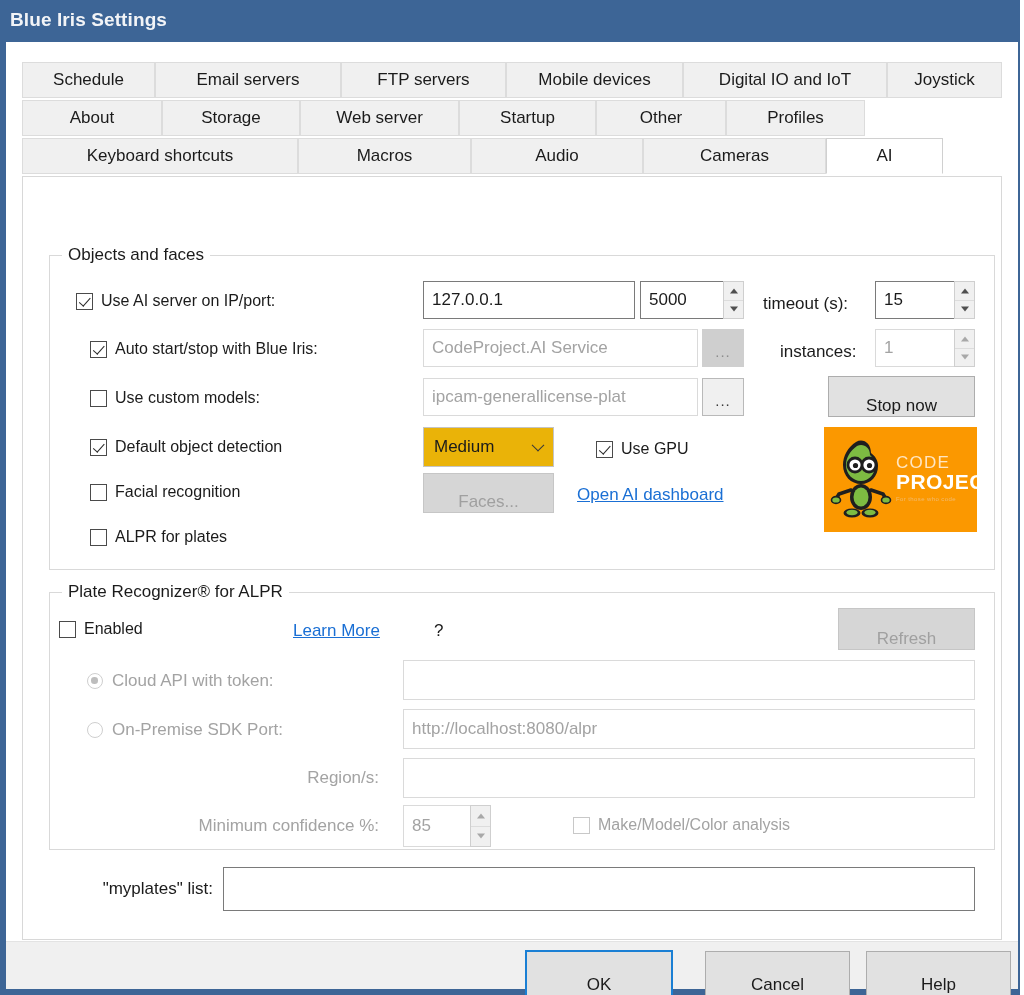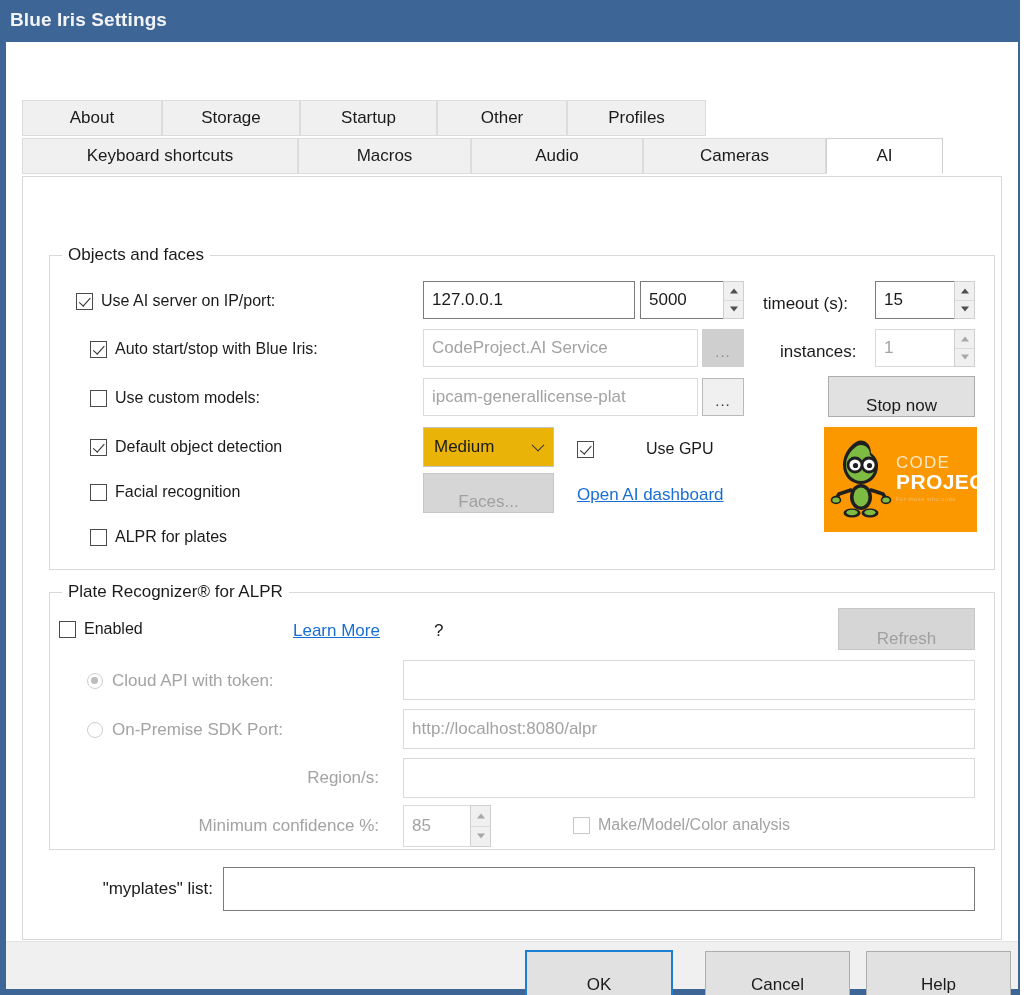--- a/index.html
+++ b/index.html
@@ -413,27 +413,50 @@
 
   <div class="titlebar">
     <div class="titlebar-text">Blue Iris Settings</div>
   </div>
 
   <div class="window-body">
     <div class="client">
 
       <div class="tabstrip">
 
+        <div class="tabrow r1">
+          <div class="tab" style="width:133px">
+              <span>Schedule</span>
+            </div>
+          <div class="tab" style="width:186px">
+              <span>Email servers</span>
+            </div>
+          <div class="tab" style="width:165px">
+              <span>FTP servers</span>
+            </div>
+          <div class="tab" style="width:177px">
+              <span>Mobile devices</span>
+            </div>
+          <div class="tab" style="width:204px">
+              <span>Digital IO and IoT</span>
+            </div>
+          <div class="tab" style="width:115px">
+              <span>Joystick</span>
+            </div>
+        </div>
 
         <div class="tabrow r2">
           <div class="tab" style="width:140px">
               <span>About</span>
             </div>
           <div class="tab" style="width:138px">
               <span>Storage</span>
+            </div>
+          <div class="tab" style="width:159px">
+              <span>Web server</span>
             </div>
           <div class="tab" style="width:137px">
               <span>Startup</span>
             </div>
           <div class="tab" style="width:130px">
               <span>Other</span>
             </div>
           <div class="tab" style="width:139px">
               <span>Profiles</span>
             </div>
@@ -529,21 +552,21 @@
         <div class="cbrow" style="left:67px; top:261px;">
           <span class="cbox checked"></span>
           <span class="cbtext">Default object detection</span>
         </div>
 
         <div class="combo" style="left:400px; top:250px; width:131px; height:40px;">
           <span class="ctext">Medium</span>
           <span class="carrow"></span>
         </div>
 
-        <div class="cbrow" style="left:554px; top:263px;gap:44px;">
+        <div class="cbrow" style="left:573px; top:263px;">
           <span class="cbox checked"></span>
           <span class="cbtext">Use GPU</span>
         </div>
 
         <div class="cplogo" style="left:801px; top:250px; width:153px; height:105px;">
           <svg width="153" height="105" viewBox="0 0 153 105" style="position:absolute;left:0;top:0;">
 
             <path d="M47 26 C47 16, 39 11, 32 15 C24 20, 19 29, 19 38 C19 49, 27 57, 37 57 C47 57, 54 49, 54 39 C54 33, 51 29, 47 26 Z" fill="#1f1f1f"></path>
             <path d="M46 28 C46 20, 39 16, 33 19 C26 24, 22 31, 22 38 C22 47, 29 54, 37 54 C45 54, 51 47, 51 39 C51 34, 49 31, 46 28 Z" fill="#7dbb42"></path>
 

